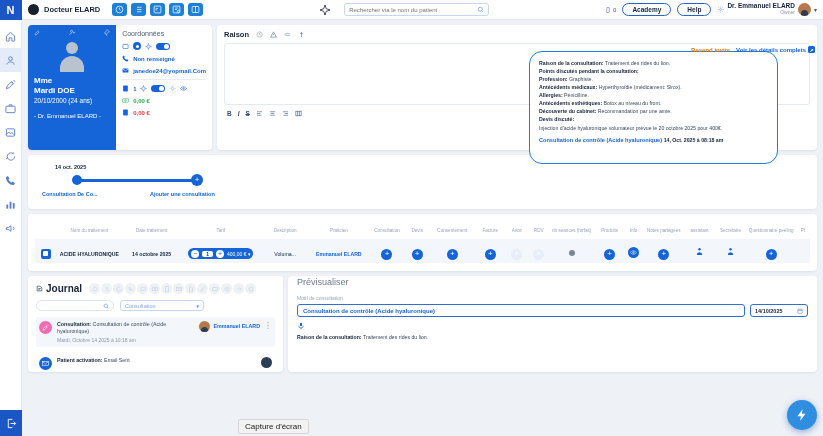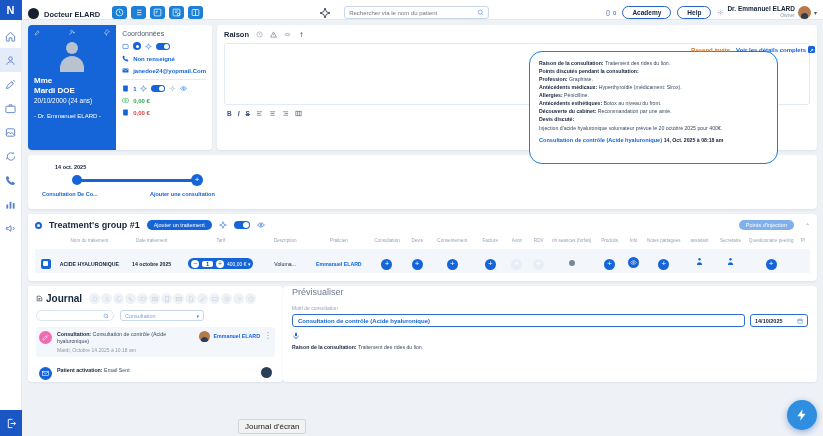--- a/index.html
+++ b/index.html
@@ -33,21 +33,21 @@
     position: absolute; left: 0; bottom: 0; width: 22px; height: 26px;
     background: #1a56c4; display: flex; align-items: center; justify-content: center;
     color: #fff;
   }
   .rail-bottom svg { width: 11px; height: 11px; }
 
   
   .topbar {
     position: absolute; left: 22px; top: 0; width: 801px; height: 20px;
     background: #fff; border-bottom: 1px solid #e2e8f2;
-    display: flex; align-items: flex-end; padding: 0 6px; gap: 5px;
+    display: flex; align-items: center; padding: 0 6px; gap: 5px;
   }
   .doc-avatar { width: 11px; height: 11px; border-radius: 50%; background: #17202e; flex: none; }
   .doc-name { font-size: 7.5px; font-weight: bold; color: #16243a; white-space: nowrap; }
   .tb-icons { display: flex; gap: 4px; margin-left: 7px; }
   .tb-icon {
     width: 15px; height: 13px; border-radius: 3px; background: #1e7fd6;
     display: flex; align-items: center; justify-content: center; color: #fff; cursor: pointer;
   }
   .tb-icon svg { width: 9px; height: 9px; }
   .star-icon { margin-left: auto; color: #16243a; display:flex; }
@@ -210,21 +210,21 @@
     width: 11px; height: 11px; border-radius: 50%; background: #1565d8; color: #fff;
     display: inline-flex; align-items: center; justify-content: center; font-size: 8px; line-height: 1; cursor:pointer;
   }
   .badge.faint { background: #e8eef7; color: #fff; }
   .badge.grey { background: #7b8696; width: 6px; height: 6px; }
   .badge svg { width: 7px; height: 7px; }
   .person-ic { color: #1565d8; display:inline-flex; }
   .person-ic svg { width: 9px; height: 9px; }
 
   
-  .row-bot { display: flex; margin-top: 5px; height: 96px; }
+  .row-bot { display: flex; gap: 5px; margin-top: 5px; height: 96px; }
   .journal-card {
     width: 255px; background: #fff; border-radius: 4px; padding: 7px 8px; overflow: hidden;
     box-shadow: 0 1px 2px rgba(30,60,120,.08);
   }
   .j-head { display: flex; align-items: center; gap: 3px; }
   .j-head svg.jic { width: 7px; height: 7px; color: #16243a; }
   .j-title { font-size: 10px; font-weight: bold; color: #16243a; margin-right: 4px; }
   .j-filters { display: flex; gap: 1px; flex-wrap: nowrap; }
   .j-filt { width: 11px; height: 11px; border-radius: 50%; background: #eef2f7; display:inline-flex;align-items:center;justify-content:center;}
   .j-filt svg { width: 6px; height: 6px; color: #c3ccd9; }
@@ -589,35 +589,20 @@
     <div class="timeline-card">
       <div class="tl-date">14 oct. 2025</div>
       <div class="tl-track"></div>
       <div class="tl-dot1"></div>
       <div class="tl-dot2">+</div>
       <div class="tl-lbl1">Consultation De Co...</div>
       <div class="tl-lbl2">Ajouter une consultation</div>
     </div>
 
     <div class="treat-card">
-      <div class="tg-head">
-        <span class="tg-bullet"></span>
-        <span class="tg-title">Treatment's group #1</span>
-        <span class="tg-addbtn">Ajouter un traitement</span>
-        <svg viewBox="0 0 24 24" fill="none" stroke="currentColor" stroke-width="1.6">
-            <path d="M12 2l2.6 7.4L22 12l-7.4 2.6L12 22l-2.6-7.4L2 12l7.4-2.6z"></path>
-          </svg>
-        <span class="tg-toggle"></span>
-        <svg viewBox="0 0 24 24" fill="none" stroke="currentColor" stroke-width="2">
-            <path d="M2 12s4-6 10-6 10 6 10 6-4 6-10 6-10-6-10-6z"></path>
-            <circle cx="12" cy="12" r="2.5"></circle>
-          </svg>
-        <span class="tg-inject">Points d'injection</span>
-        <span class="tg-chevron">⌃</span>
-      </div>
 
       <table class="treat">
         <colgroup>
           <col style="width:3.0%">
             <col style="width:9.5%">
             <col style="width:8.2%">
             <col style="width:11.5%">
           <col style="width:6.8%">
             <col style="width:8.5%">
             <col style="width:5.2%">
@@ -865,15 +850,15 @@
       </div>
     </div>
   </div>
 
   <div class="fab">
     <svg viewBox="0 0 24 24" fill="currentColor">
         <path d="M13 2L4 14h6l-1 8 9-12h-6z"></path>
       </svg>
   </div>
 
-  <div class="tooltip">Journal d'écran</div>
+  <div class="tooltip">Capture d'écran</div>
 
 </div>
 
 </body></html>

